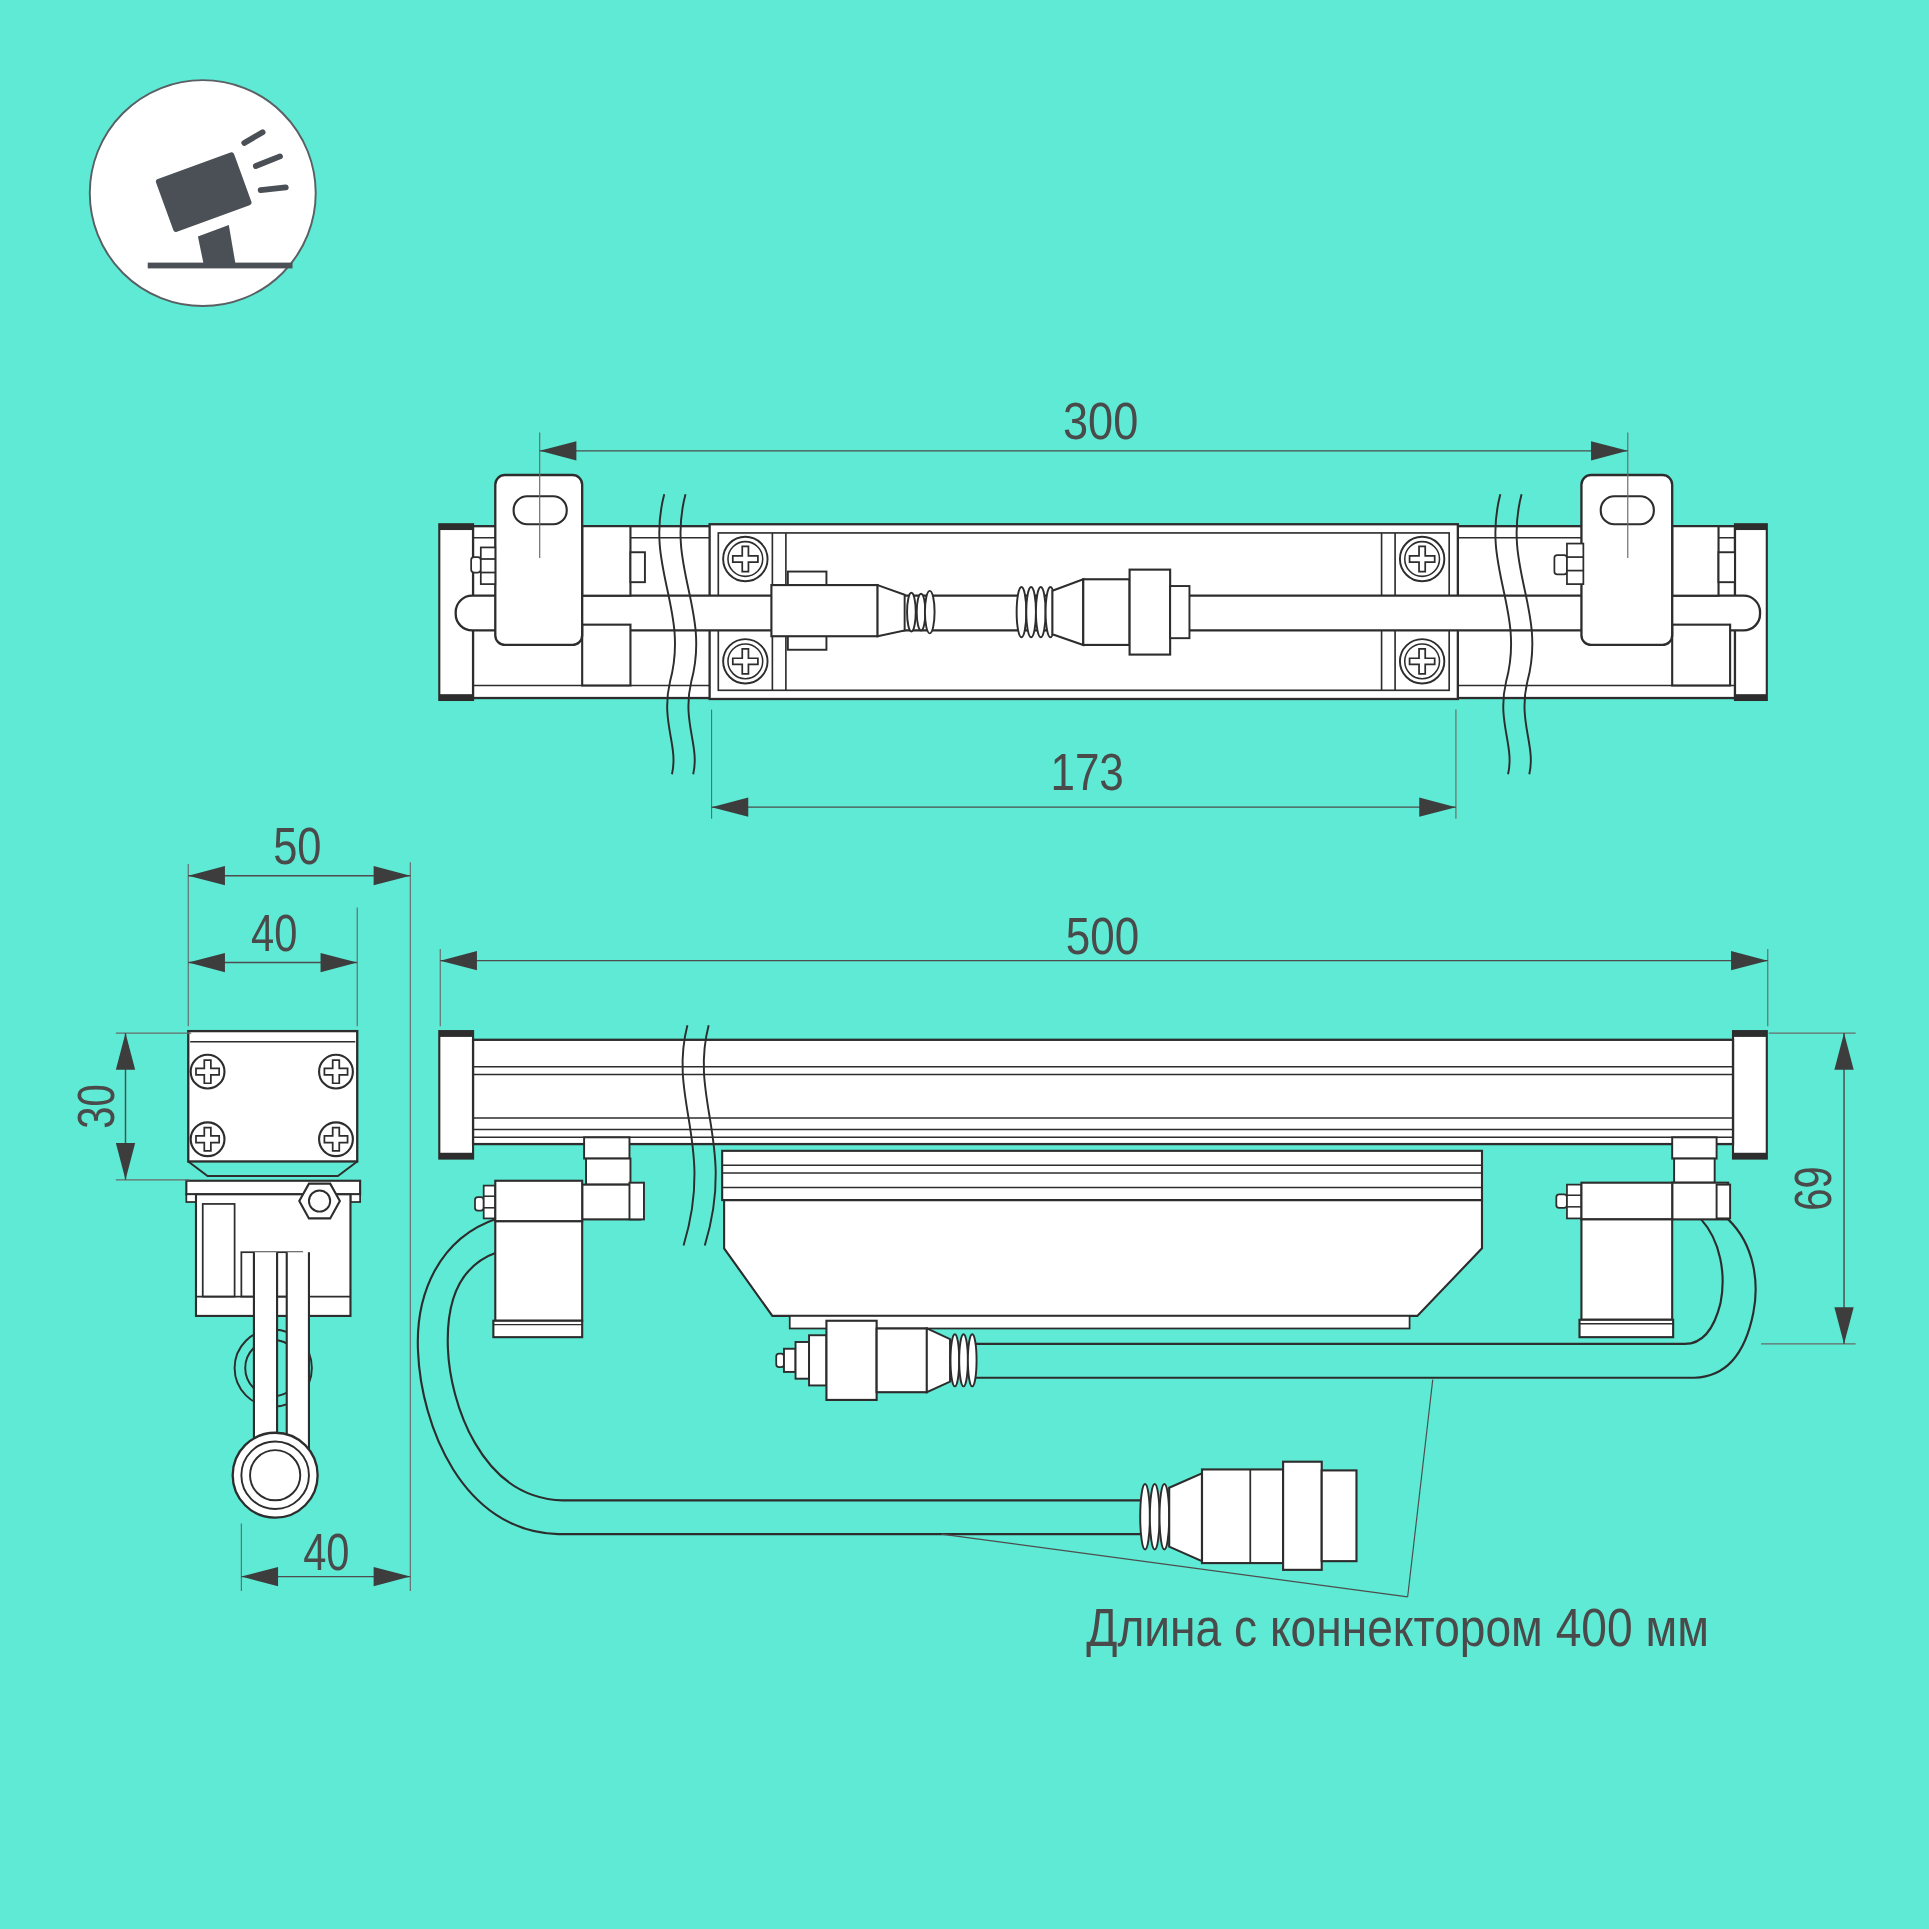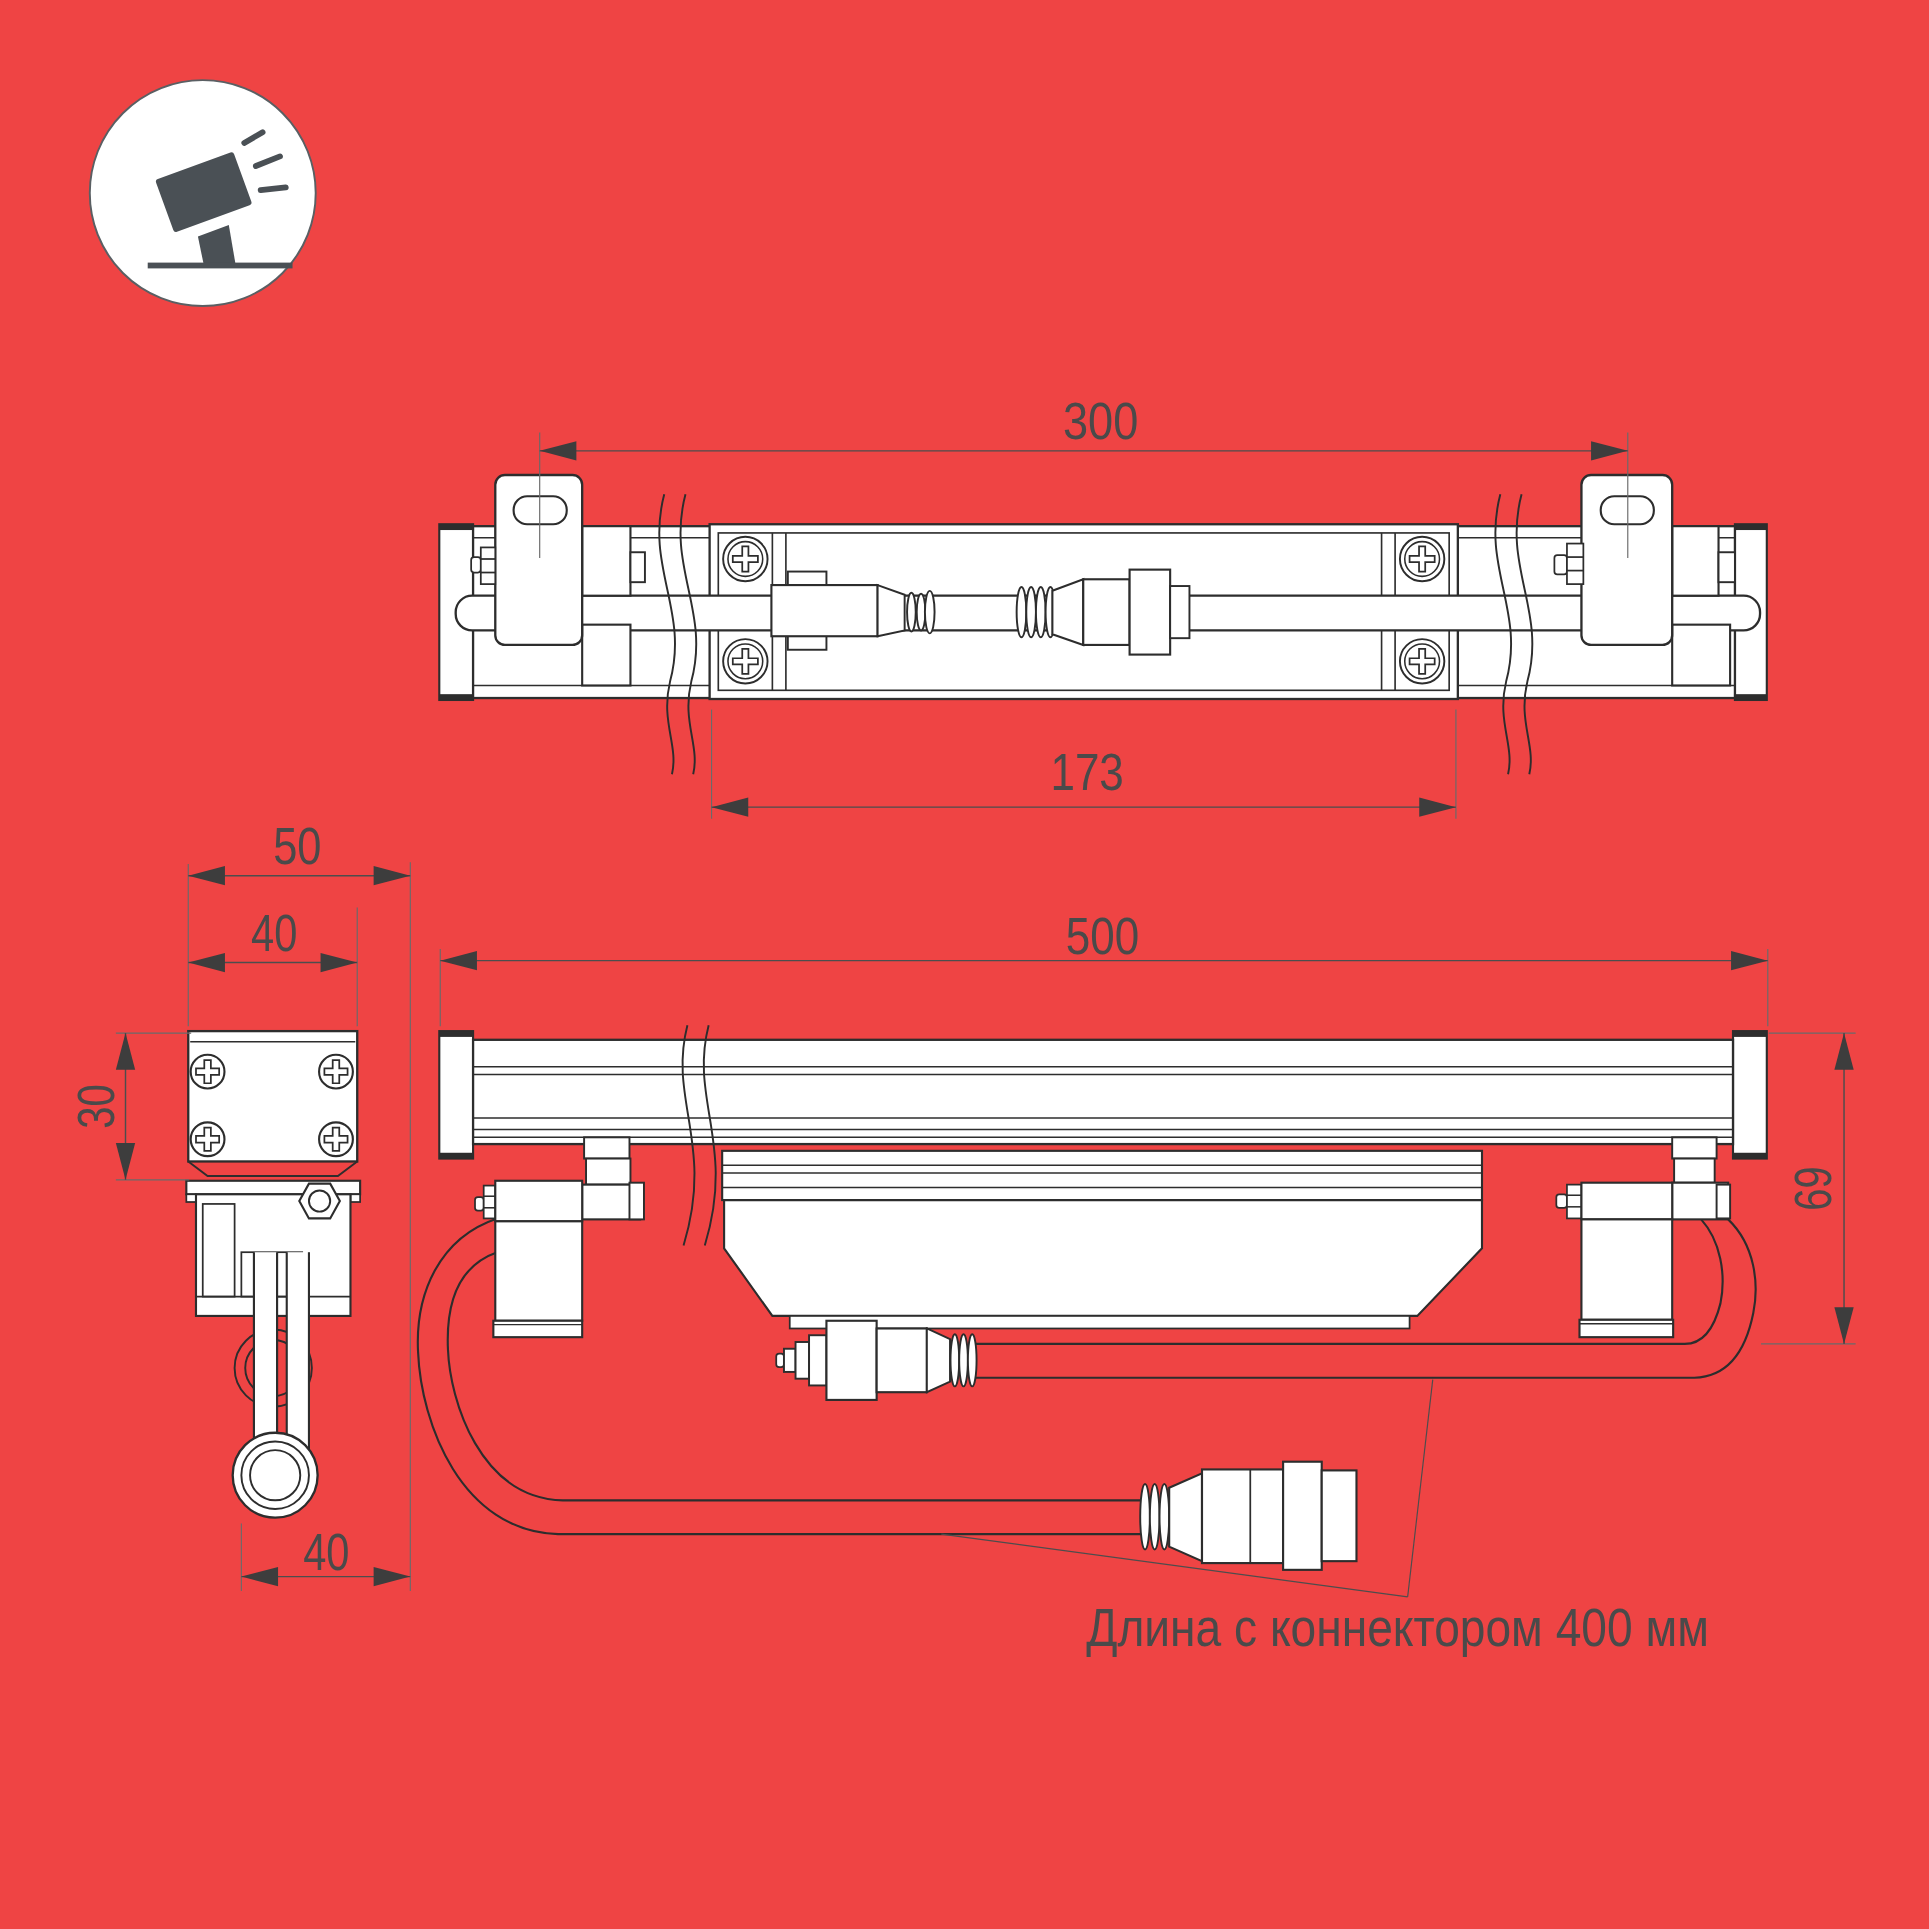--- a/index.html
+++ b/index.html
@@ -1,16 +1,16 @@
 <!DOCTYPE html>
 <html><head>
 <meta charset="utf-8">
 <style>
   html,body{margin:0;padding:0;background:#ffffff;}
-  .stage{width:1929px;height:1929px;position:relative;background:#ef4444;font-family:"Liberation Sans",sans-serif;}
+  .stage{width:1929px;height:1929px;position:relative;background:#5eead4;font-family:"Liberation Sans",sans-serif;}
   svg{display:block;}
   text{font-family:"Liberation Sans",sans-serif;fill:#4a4a4a;}
   .dimtxt{font-size:54px;}
   .notetxt{font-size:55px;}
 </style>
 </head>
 <body>
 
 <div class="stage">
 <svg width="1929" height="1929" viewBox="0 0 1998 1998">

